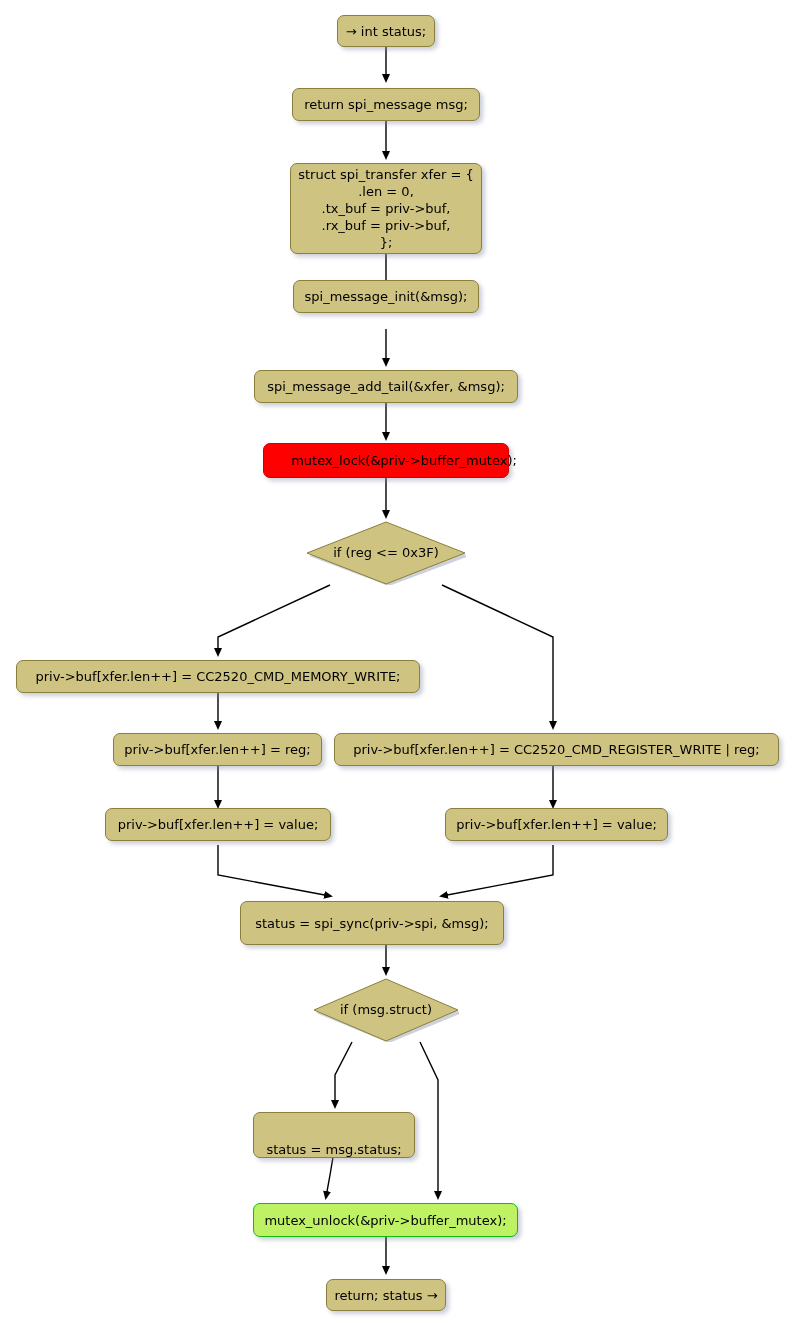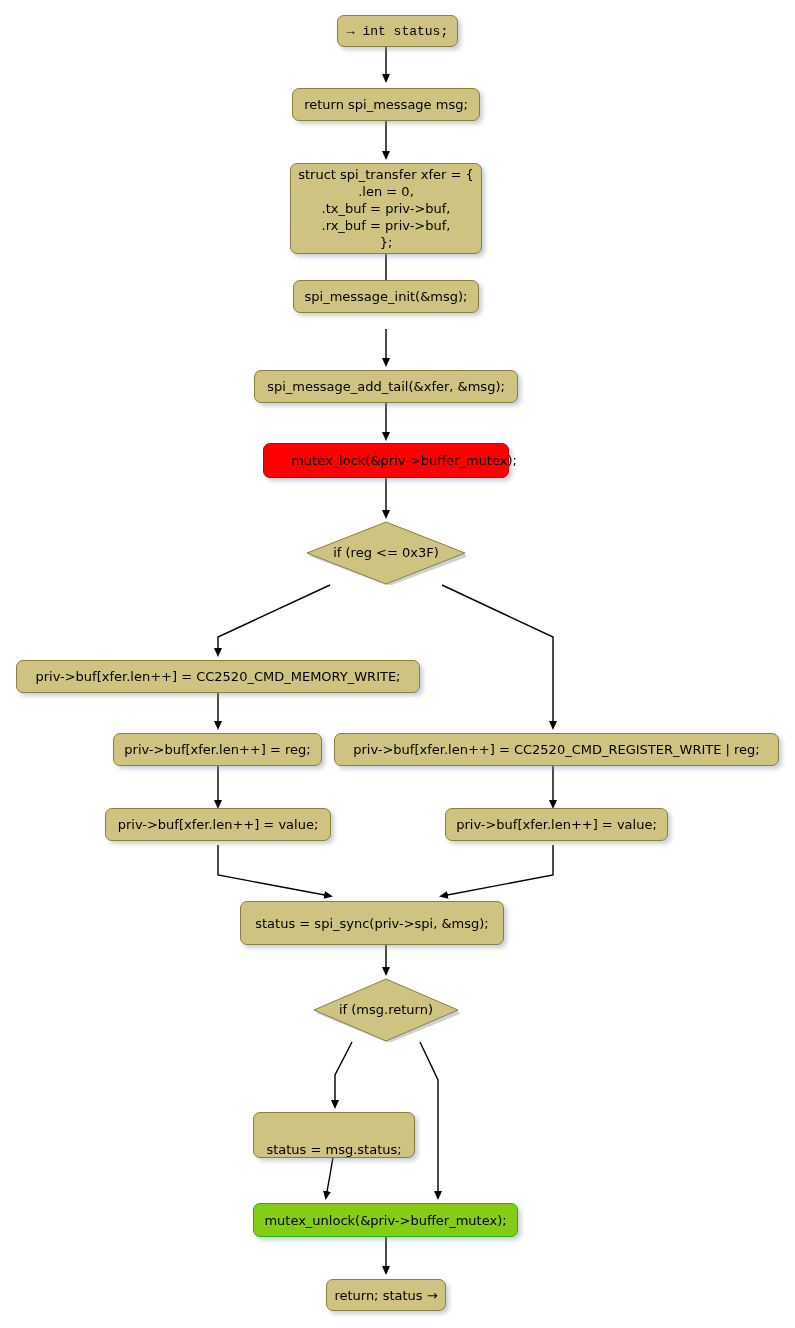--- a/index.html
+++ b/index.html
@@ -43,21 +43,21 @@
     background: #cfc382;
     box-shadow: 3px 3px 4px rgba(130,140,165,0.42);
     z-index: 3;
   }
   .node.activity { background: #cfc382; }
   .node.red {
     background: #ff0000;
     border: 1px solid #cc0000;
   }
   .node.green {
-    background: #84cc16;
+    background: #bef264;
     border: 1px solid #11bb11;
   }
   .node.multiline {
     white-space: pre;
     line-height: 17px;
   }
   .diamond {
     position: absolute;
     z-index: 3;
   }
@@ -110,21 +110,21 @@
       <path d="M386,935 L386,973"></path>
 
       <path d="M352,1042 L335,1075 L335,1106"></path>
       <path d="M420,1042 L438,1080 L438,1197"></path>
       <path d="M335,1145 L330,1175 L326,1197"></path>
 
       <path d="M386,1237 L386,1272"></path>
     </g>
   </svg>
 
-  <div class="node activity" style="left:337px; top:15px; width:121px; height:32px;font-family:Liberation Mono, monospace;">
+  <div class="node activity" style="left:337px; top:15px; width:98px; height:32px;">
     <span>→ int status;</span>
   </div>
 
   <div class="node activity" style="left:292px; top:88px; width:188px; height:33px;">
     <span>return spi_message msg;</span>
   </div>
 
   <div class="node activity multiline" style="left:290px; top:163px; width:192px; height:91px;justify-content:center;">
     <span>struct spi_transfer xfer = {
 .len = 0,
@@ -175,21 +175,21 @@
 
   <div class="node activity" style="left:240px; top:901px; width:264px; height:44px;">
     <span>status = spi_sync(priv-&gt;spi, &amp;msg);</span>
   </div>
 
   <div class="diamond" style="left:313px; top:978px; width:146px; height:64px;">
     <svg class="shape" viewBox="0 0 146 64" xmlns="http://www.w3.org/2000/svg">
       <polygon points="76,5 149,35 76,65 3,35" fill="rgba(130,140,165,0.40)"></polygon>
       <polygon points="73,1 145,32 73,63 1,32" fill="#cfc382" stroke="#8a7f3c" stroke-width="1"></polygon>
     </svg>
-    <div class="dlabel" style="top:24px;">if (msg.return)</div>
+    <div class="dlabel" style="top:24px;">if (msg.struct)</div>
   </div>
 
   <div class="node activity" style="left:253px; top:1112px; width:162px; height:46px;align-items:flex-end;">
     <span>status = msg.status;</span>
   </div>
 
   <div class="node green" style="left:253px; top:1203px; width:265px; height:34px;">
     <span>mutex_unlock(&amp;priv-&gt;buffer_mutex);</span>
   </div>
 

